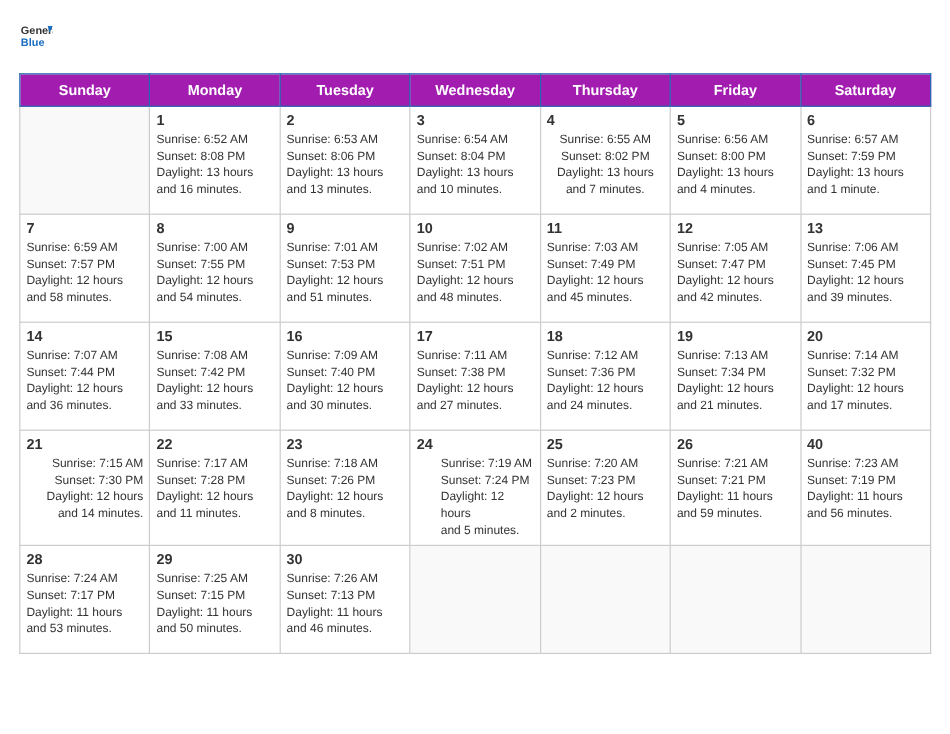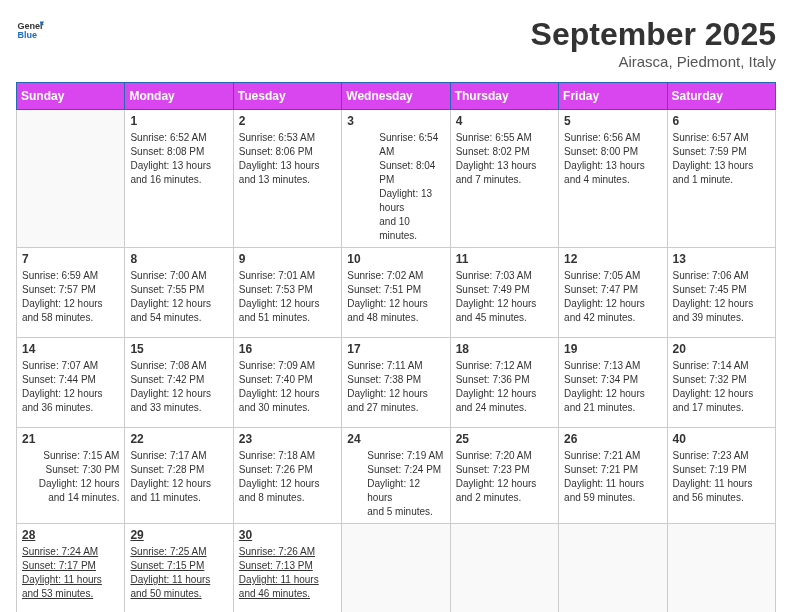--- a/index.html
+++ b/index.html
@@ -36,24 +36,24 @@
     .subtitle {
       font-size: 15px;
       color: #555;
     }
     .calendar {
       width: 100%;
       border-collapse: collapse;
       font-size: 10.5px;
     }
     .calendar thead th {
-      background: #d946ef;
+      background: #a21caf;
       color: #fff;
       padding: 6px 4px;
-      text-align: left;
+      text-align: center;
       font-size: 12px;
       font-weight: bold;
       border: 1px solid #2368b0;
     }
     .calendar tbody td {
       border: 1px solid #ccc;
       vertical-align: top;
       padding: 4px 5px;
       height: 90px;
       width: 108px;
@@ -68,40 +68,35 @@
       margin-bottom: 3px;
       display: block;
     }
     .day-info {
       font-size: 10px;
       line-height: 1.4;
       color: #333;
     }
     .row-last td {
       height: 80px;
-      text-decoration: underline;
     }
   </style>
 </head>
 <body>
 
 <div class="header">
   <div class="logo">
     <div>
       <svg class="logo-icon" viewBox="0 0 40 40">
         <text x="2" y="18" font-size="13" font-weight="bold" fill="#333">General</text>
         <text x="2" y="32" font-size="13" font-weight="bold" fill="#1a6ec2">Blue</text>
         <polygon points="34,8 40,8 36,16" fill="#1a6ec2"></polygon>
       </svg>
     </div>
   </div>
-  <div class="title-block">
-    <div class="month-title">September 2025</div>
-    <div class="subtitle">Airasca, Piedmont, Italy</div>
-  </div>
 </div>
 
 <table class="calendar">
   <thead>
     <tr>
     <th>Sunday</th>
         <th>Monday</th>
         <th>Tuesday</th>
         <th>Wednesday</th>
         <th>Thursday</th>
@@ -121,28 +116,28 @@
         </td>
         <td>
           <span class="day-number">2</span>
           <div class="day-info" style="white-space: pre-line;">Sunrise: 6:53 AM
 Sunset: 8:06 PM
 Daylight: 13 hours
 and 13 minutes.</div>
         </td>
         <td>
           <span class="day-number">3</span>
-          <div class="day-info" style="white-space: pre-line; margin-left: 32px;">Sunrise: 6:54 AM
+          <div class="day-info" style="white-space: pre-line;">Sunrise: 6:54 AM
 Sunset: 8:04 PM
 Daylight: 13 hours
 and 10 minutes.</div>
         </td>
         <td>
           <span class="day-number">4</span>
-          <div class="day-info" style="white-space: pre-line;">Sunrise: 6:55 AM
+          <div class="day-info" style="white-space: pre-line; text-align: center;">Sunrise: 6:55 AM
 Sunset: 8:02 PM
 Daylight: 13 hours
 and 7 minutes.</div>
         </td>
         <td>
           <span class="day-number">5</span>
           <div class="day-info" style="white-space: pre-line;">Sunrise: 6:56 AM
 Sunset: 8:00 PM
 Daylight: 13 hours
 and 4 minutes.</div>

